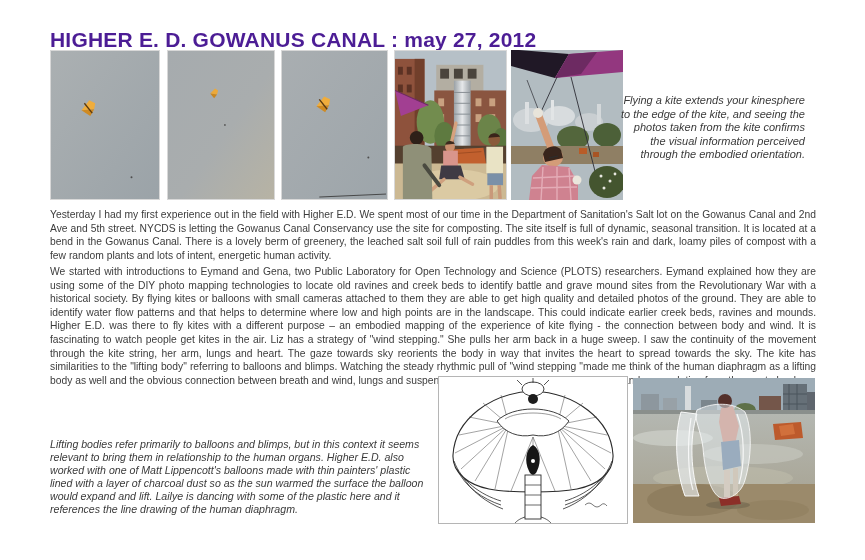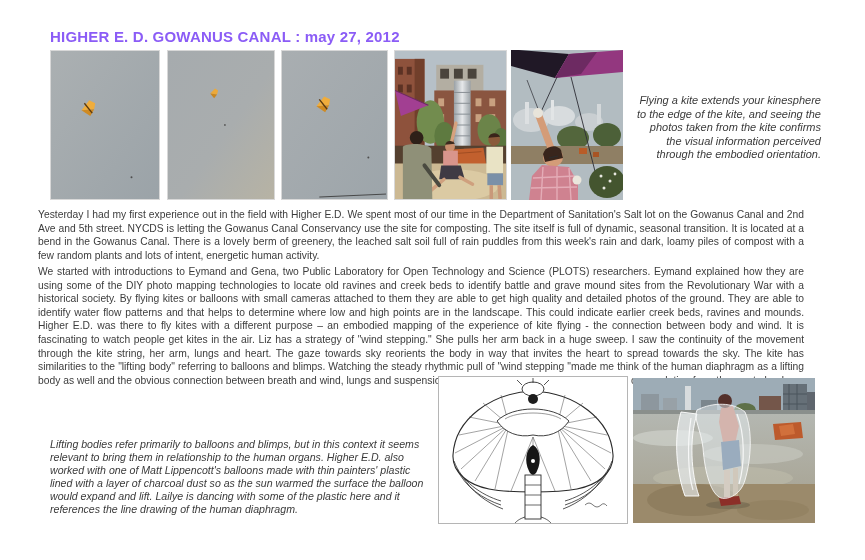--- a/index.html
+++ b/index.html
@@ -1,29 +1,29 @@
 <!DOCTYPE html>
 <html><head>
 <meta charset="utf-8">
 <style>
   html,body{margin:0;padding:0;background:#ffffff;}
   .page{position:relative;width:865px;height:560px;background:#fff;overflow:hidden;
         font-family:"Liberation Sans", sans-serif;color:#3c3c3c;}
-  .title{position:absolute;left:50px;top:28px;font-size:15px;font-weight:bold;
-         color:#8b5cf6;letter-spacing:.2px;white-space:nowrap;}
+  .title{position:absolute;left:50px;top:28px;font-size:21px;font-weight:bold;
+         color:#4c1d95;letter-spacing:.2px;white-space:nowrap;}
   .photo{position:absolute;top:50px;height:150px;border:1px solid #d8d8d8;box-sizing:border-box;overflow:hidden;}
   .photo svg{display:block;width:100%;height:100%;}
   #ph1{left:50px;width:110px;}
   #ph2{left:167px;width:108px;}
   #ph3{left:281px;width:107px;}
   #ph4{left:394px;width:113px;}
   #ph5{left:511px;width:112px;border:none;}
-  .kite-caption{position:absolute;top:94px;right:44px;width:250px;font-size:11px;
+  .kite-caption{position:absolute;top:94px;right:60px;width:250px;font-size:11px;
         font-style:italic;line-height:13.6px;text-align:right;color:#3a3a3a;white-space:pre-line;}
-  .body-para{position:absolute;left:38px;width:766px;font-size:10.3px;line-height:13.6px;
+  .body-para{position:absolute;left:50px;width:766px;font-size:10.3px;line-height:13.6px;
         text-align:justify;color:#3c3c3c;margin:0;}
   #para1{top:208px;}
   #para2{top:265px;}
   .lifting-note{position:absolute;left:50px;top:438px;width:400px;font-size:10.6px;
         font-style:italic;line-height:13.1px;color:#3a3a3a;white-space:pre-line;}
   .bottom-art{position:absolute;overflow:hidden;}
   #diaphragm-box{left:438px;top:376px;width:190px;height:148px;border:1px solid #b5b5b5;
         background:#fff;box-sizing:border-box;}
   #plastic-box{left:633px;top:378px;width:182px;height:145px;}
   .bottom-art svg{display:block;width:100%;height:100%;}

